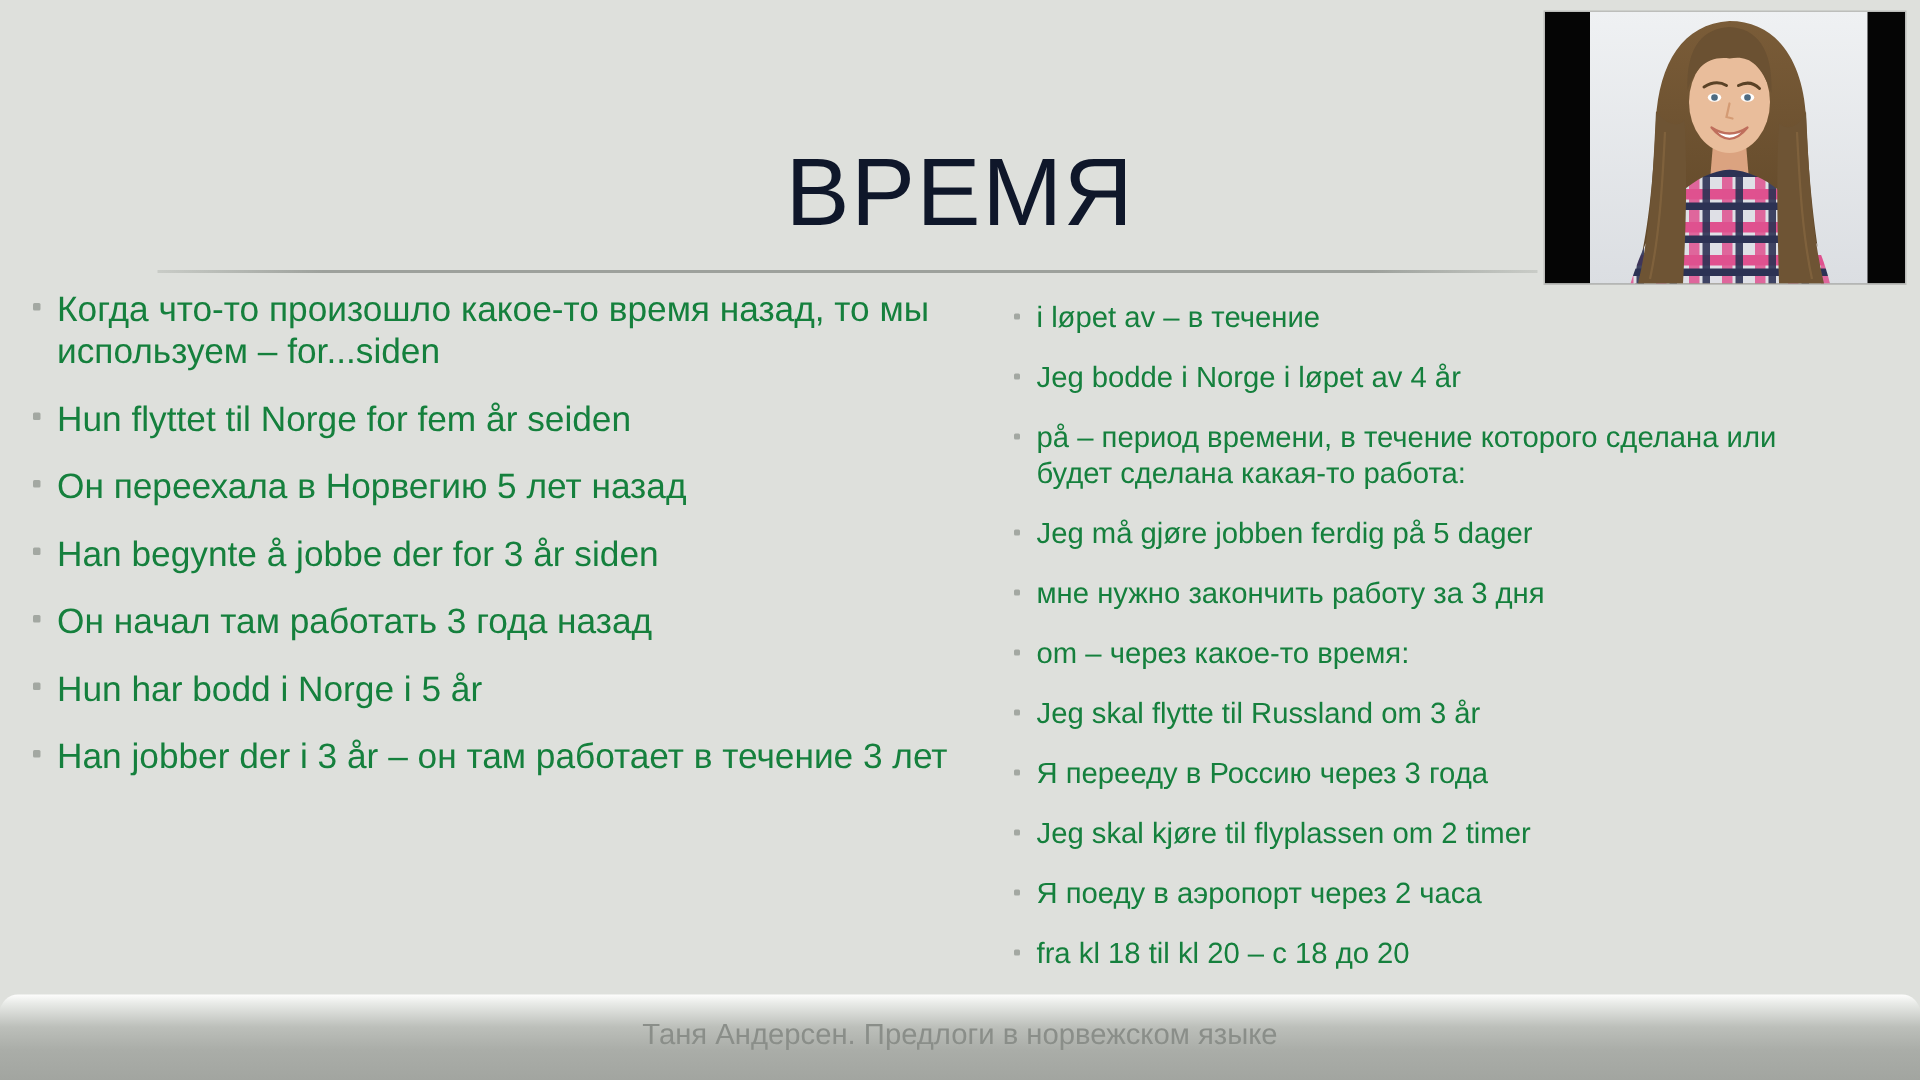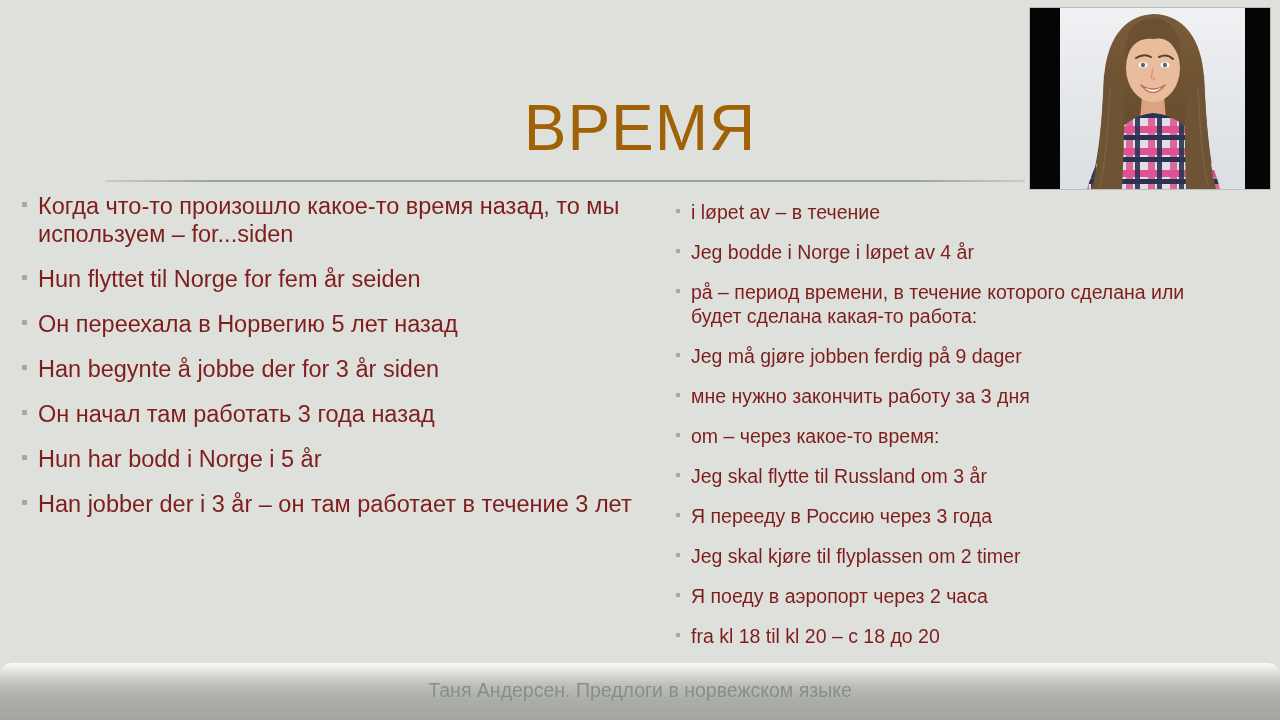--- a/index.html
+++ b/index.html
@@ -9,31 +9,31 @@
     font-family:"Liberation Sans", sans-serif;
     position:relative;
   }
   .slide{position:absolute;inset:0;}
 
   .title{
     position:absolute;top:96px;left:0;width:1280px;
     text-align:center;
     font-size:64px;line-height:1;font-weight:300;
     letter-spacing:1px;
-    color:#a16207;
+    color:#0f172a;
   }
   .title-underline{
     position:absolute;top:180px;left:105px;width:920px;height:2px;
     background:linear-gradient(90deg,#c9ccc7 0%,#9da19c 12%,#9da19c 88%,#c9ccc7 100%);
   }
 
   ul.bullets{list-style:none;margin:0;padding:0;}
   ul.bullets li{
     position:relative;
-    color:#7f1d1d;
+    color:#15803d;
   }
   ul.bullets li::before{
     content:"";position:absolute;left:0;
     background:#a3a8a2;border-radius:1px;
   }
 
   .left-col{position:absolute;left:22px;top:192px;width:618px;}
   .left-col li{
     padding-left:16px;
     font-size:23.5px;line-height:28px;
@@ -82,21 +82,21 @@
     <li>Han begynte å jobbe der for 3 år siden</li>
     <li>Он начал там работать 3 года назад</li>
     <li>Hun har bodd i Norge i 5 år</li>
     <li>Han jobber der i 3 år – он там работает в течение 3 лет</li>
   </ul>
 
   <ul class="bullets right-col">
     <li>i løpet av – в течение</li>
     <li>Jeg bodde i Norge i løpet av 4 år</li>
     <li>på – период времени, в течение которого сделана или будет сделана какая-то работа:</li>
-    <li>Jeg må gjøre jobben ferdig på 9 dager</li>
+    <li>Jeg må gjøre jobben ferdig på 5 dager</li>
     <li>мне нужно закончить работу за 3 дня</li>
     <li>om – через какое-то время:</li>
     <li>Jeg skal flytte til Russland om 3 år</li>
     <li>Я перееду в Россию через 3 года</li>
     <li>Jeg skal kjøre til flyplassen om 2 timer</li>
     <li>Я поеду в аэропорт через 2 часа</li>
     <li>fra kl 18 til kl 20 – с 18 до 20</li>
   </ul>
 
   <div class="photo">

